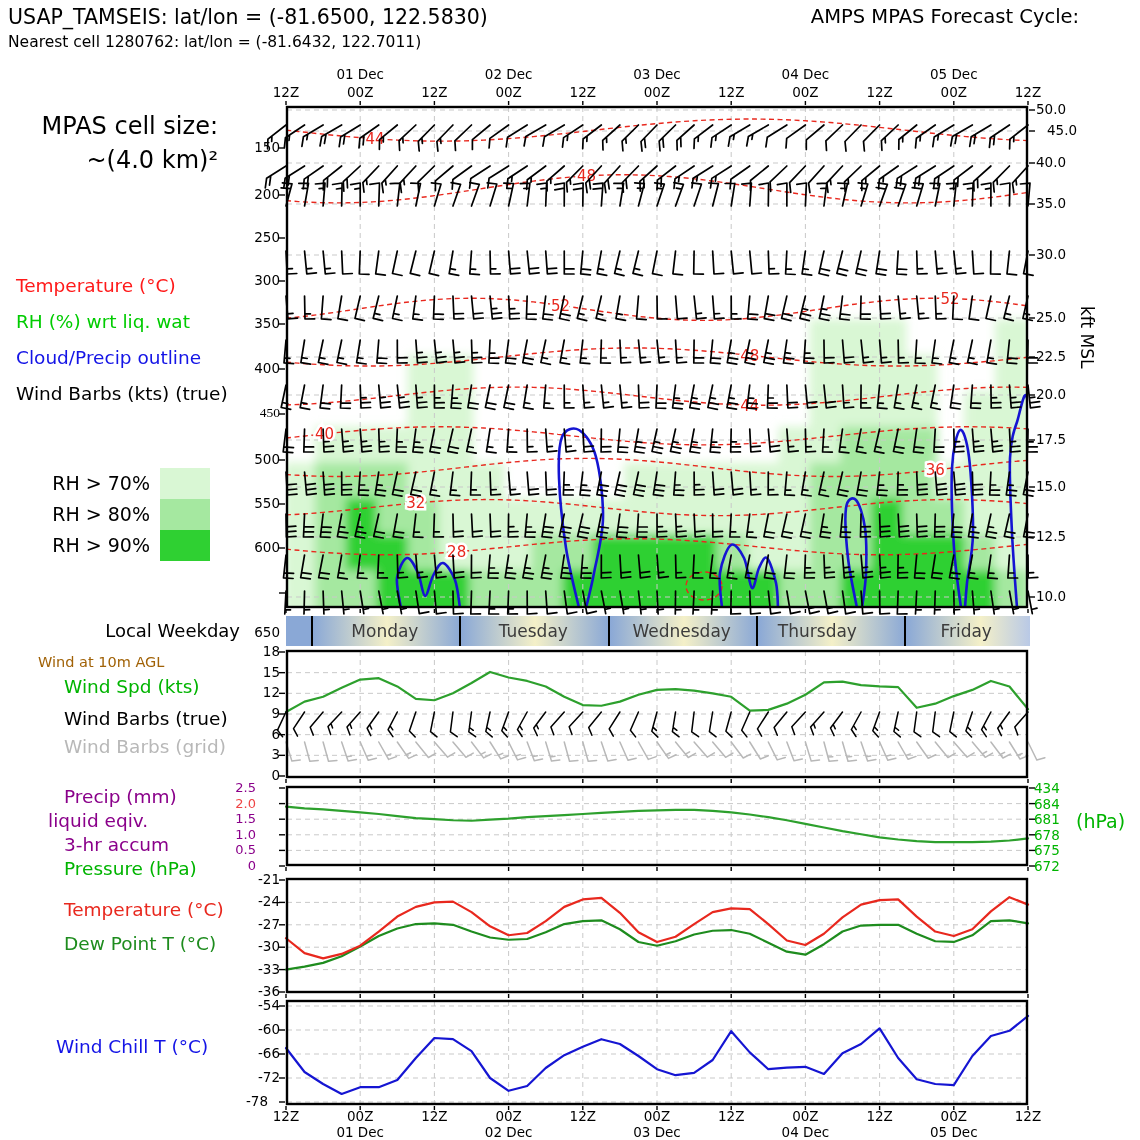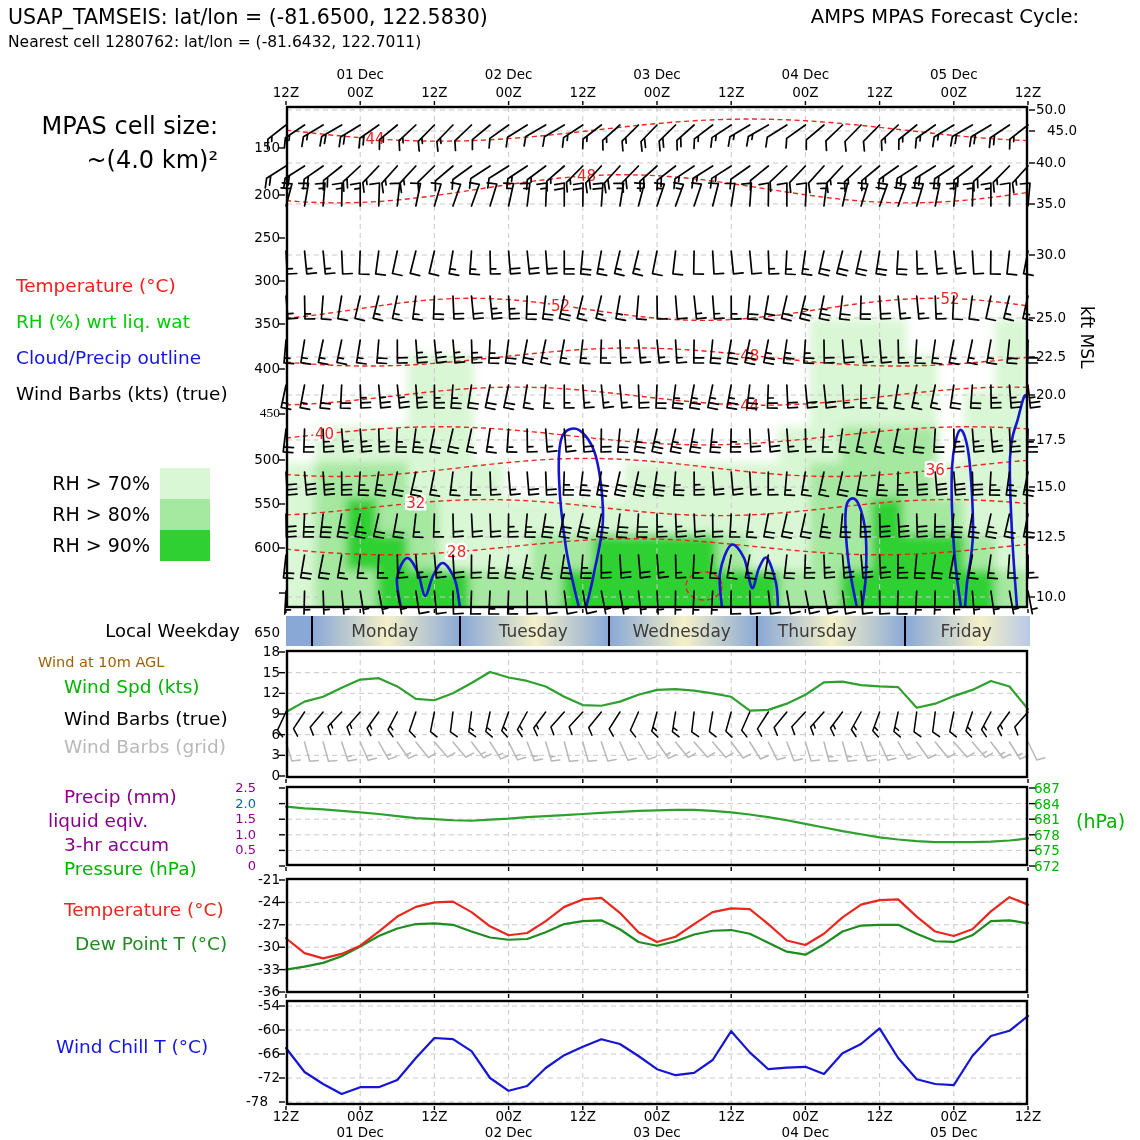--- a/index.html
+++ b/index.html
@@ -42,21 +42,21 @@
   <div class="abs sideline" id="windspd-label" style="left: 64px; top: 676px; font-size: 18.5px; color: rgb(0, 180, 0);">Wind Spd (kts)</div>
   <div class="abs sideline" style="left:64px;top:708px;font-size:18.5px;color:#000">Wind Barbs (true)</div>
   <div class="abs sideline" id="barbs-grid-label" style="left: 64px; top: 736px; font-size: 18.5px; color: rgb(184, 184, 184);">Wind Barbs (grid)</div>
 
   <div class="abs sideline" id="precip-l1" style="left: 64px; top: 786px; font-size: 18.5px; color: rgb(138, 0, 138);">Precip (mm)</div>
   <div class="abs sideline" id="precip-l2" style="left: 48px; top: 810px; font-size: 18.5px; color: rgb(138, 0, 138);">liquid eqiv.</div>
   <div class="abs sideline" id="precip-l3" style="left: 64px; top: 834px; font-size: 18.5px; color: rgb(138, 0, 138);">3-hr accum</div>
   <div class="abs sideline" id="pressure-label" style="left: 64px; top: 858px; font-size: 18.5px; color: rgb(0, 180, 0);">Pressure (hPa)</div>
 
   <div class="abs sideline" id="temp-label" style="left: 64px; top: 899px; font-size: 18.5px; color: rgb(232, 40, 30);">Temperature (°C)</div>
-  <div class="abs sideline" id="dew-label" style="left: 64px; top: 933px; font-size: 18.5px; color: rgb(30, 140, 30); margin-left: 11px;">Dew Point T (°C)</div>
+  <div class="abs sideline" id="dew-label" style="left: 64px; top: 933px; font-size: 18.5px; color: rgb(30, 140, 30);">Dew Point T (°C)</div>
   <div class="abs sideline" id="chill-label" style="left: 56px; top: 1036px; font-size: 18.5px; color: rgb(20, 20, 230);">Wind Chill T (°C)</div>
 
   <div class="abs sideline" id="hpa-label" style="left: 1076px; top: 810px; font-size: 19px; color: rgb(0, 180, 0);">(hPa)</div>
   <div class="abs sideline" id="kft-label" style="left:1097px;top:306px;font-size:17px;color:#000;transform:rotate(90deg);transform-origin:0 0">kft MSL</div>
 
   <div id="top-axis">
       <div class="tick" style="left: 261px; top: 84px; width: 50px; text-align: center;">12Z</div>
       <div class="tick" style="left: 335.2px; top: 84px; width: 50px; text-align: center;">00Z</div>
       <div class="tick" style="left: 409.4px; top: 84px; width: 50px; text-align: center;">12Z</div>
       <div class="tick" style="left: 483.6px; top: 84px; width: 50px; text-align: center;">00Z</div>
@@ -104,21 +104,21 @@
       <div class="tick" style="left: 234px; top: 539px; width: 46px; text-align: right;">600</div>
       <div class="tick" style="left: 234px; top: 584px; width: 46px; text-align: right; margin-top: 40px;">650</div>
       <div class="tick" style="left: 240px; top: 643px; width: 40px; text-align: right;">18</div>
       <div class="tick" style="left: 240px; top: 663.667px; width: 40px; text-align: right;">15</div>
       <div class="tick" style="left: 240px; top: 684.333px; width: 40px; text-align: right;">12</div>
       <div class="tick" style="left: 240px; top: 705px; width: 40px; text-align: right;">9</div>
       <div class="tick" style="left: 240px; top: 725.667px; width: 40px; text-align: right;">6</div>
       <div class="tick" style="left: 240px; top: 746.333px; width: 40px; text-align: right;">3</div>
       <div class="tick" style="left: 240px; top: 767px; width: 40px; text-align: right;">0</div>
       <div class="tick" style="left: 212px; top: 780px; width: 44px; text-align: right; color: rgb(138, 0, 138); font-size: 13px;">2.5</div>
-      <div class="tick" style="left: 212px; top: 795.6px; width: 44px; text-align: right; color: #0369a1; font-size: 13px;">2.0</div>
+      <div class="tick" style="left: 212px; top: 795.6px; width: 44px; text-align: right; color: #ef4444; font-size: 13px;">2.0</div>
       <div class="tick" style="left: 212px; top: 811.2px; width: 44px; text-align: right; color: rgb(138, 0, 138); font-size: 13px;">1.5</div>
       <div class="tick" style="left: 212px; top: 826.8px; width: 44px; text-align: right; color: rgb(138, 0, 138); font-size: 13px;">1.0</div>
       <div class="tick" style="left: 212px; top: 842.4px; width: 44px; text-align: right; color: rgb(138, 0, 138); font-size: 13px;">0.5</div>
       <div class="tick" style="left: 212px; top: 858px; width: 44px; text-align: right; color: rgb(138, 0, 138); font-size: 13px;">0</div>
       <div class="tick" style="left: 234px; top: 871px; width: 46px; text-align: right;">-21</div>
       <div class="tick" style="left: 234px; top: 893.4px; width: 46px; text-align: right;">-24</div>
       <div class="tick" style="left: 234px; top: 915.8px; width: 46px; text-align: right;">-27</div>
       <div class="tick" style="left: 234px; top: 938.2px; width: 46px; text-align: right;">-30</div>
       <div class="tick" style="left: 234px; top: 960.6px; width: 46px; text-align: right;">-33</div>
       <div class="tick" style="left: 234px; top: 983px; width: 46px; text-align: right;">-36</div>
@@ -134,21 +134,21 @@
       <div class="tick" style="left: 1036px; top: 154px; width: 50px;">40.0</div>
       <div class="tick" style="left: 1036px; top: 195px; width: 50px;">35.0</div>
       <div class="tick" style="left: 1036px; top: 246px; width: 50px;">30.0</div>
       <div class="tick" style="left: 1036px; top: 309px; width: 50px;">25.0</div>
       <div class="tick" style="left: 1036px; top: 348px; width: 50px;">22.5</div>
       <div class="tick" style="left: 1036px; top: 386px; width: 50px;">20.0</div>
       <div class="tick" style="left: 1036px; top: 431px; width: 50px;">17.5</div>
       <div class="tick" style="left: 1036px; top: 478px; width: 50px;">15.0</div>
       <div class="tick" style="left: 1036px; top: 528px; width: 50px;">12.5</div>
       <div class="tick" style="left: 1036px; top: 588px; width: 50px;">10.0</div>
-      <div class="tick" style="left: 1034px; top: 780px; width: 44px; color: rgb(0, 180, 0);">687</div>
+      <div class="tick" style="left: 1034px; top: 780px; width: 44px; color: rgb(0, 180, 0);">434</div>
       <div class="tick" style="left: 1034px; top: 795.6px; width: 44px; color: rgb(0, 180, 0);">684</div>
       <div class="tick" style="left: 1034px; top: 811.2px; width: 44px; color: rgb(0, 180, 0);">681</div>
       <div class="tick" style="left: 1034px; top: 826.8px; width: 44px; color: rgb(0, 180, 0);">678</div>
       <div class="tick" style="left: 1034px; top: 842.4px; width: 44px; color: rgb(0, 180, 0);">675</div>
       <div class="tick" style="left: 1034px; top: 858px; width: 44px; color: rgb(0, 180, 0);">672</div>
     </div>
 
   <div class="abs" id="weekday-bar" style="left:286px;top:616px;width:742px;height:30px">
       <div style="position: absolute; left: 0px; top: 0px; width: 24.7px; height: 100%; background: rgb(138, 168, 214);"></div>
       <div style="position: absolute; left: 24.7px; top: 0px; width: 148.4px; height: 100%; background: linear-gradient(90deg, rgb(138, 168, 214) 0%, rgb(244, 240, 200) 50%, rgb(138, 168, 214) 100%); border-left: 2.5px solid rgb(0, 0, 0);"></div>

